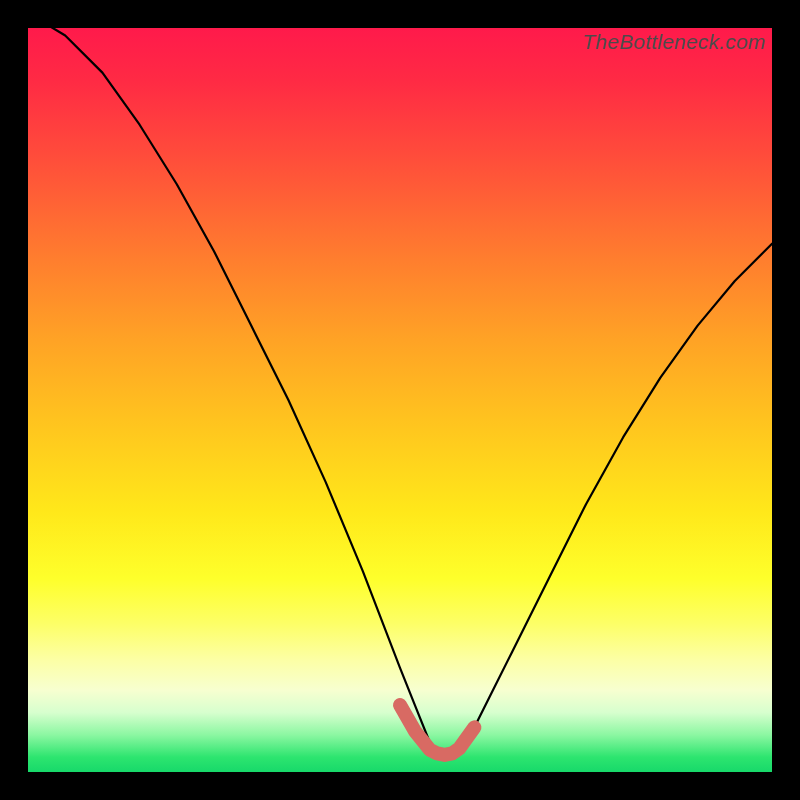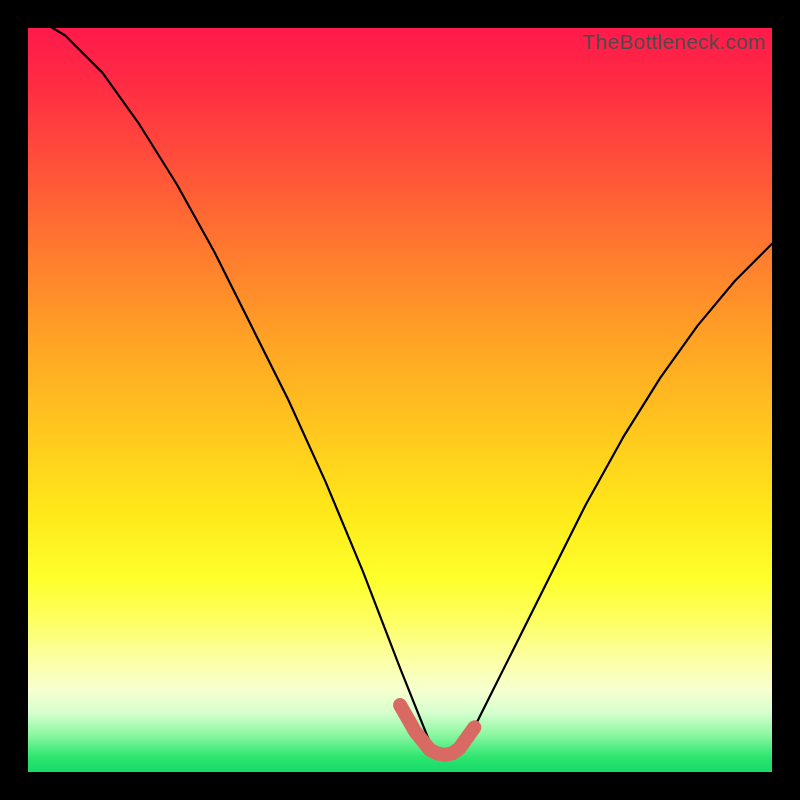--- a/index.html
+++ b/index.html
@@ -35,20 +35,21 @@
       #ffe81a 65%,
       #feff2b 74%,
       #fdff66 80%,
       #fcffa6 85%,
       #f7ffd0 89%,
       #d7ffce 92%,
       #8cf7a2 95%,
       #2de56f 98%,
       #17d96a 100%
     );
+    font-style: italic;
   }
   .watermark {
     position: absolute;
     top: 2px;
     right: 6px;
     color: #4b4b4b;
     font-size: 21px;
     font-weight: 500;
     letter-spacing: 0.2px;
     user-select: none;

